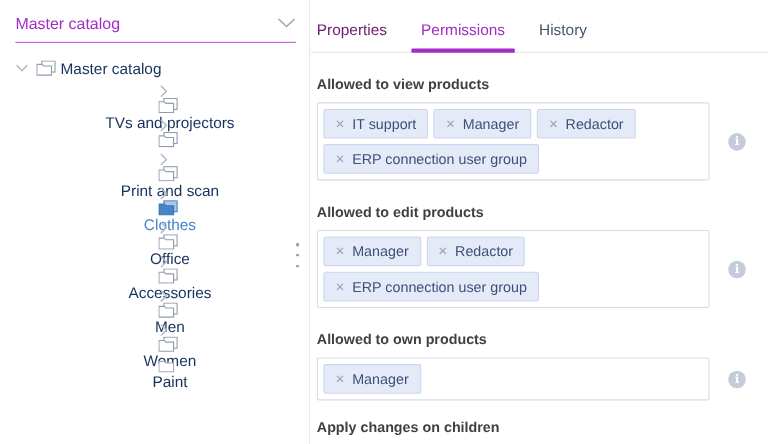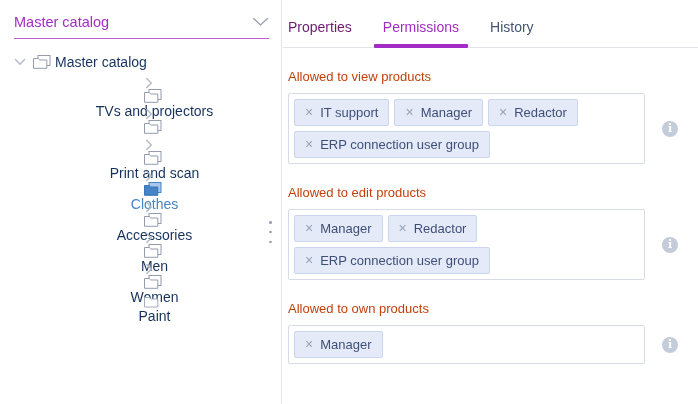--- a/index.html
+++ b/index.html
@@ -36,21 +36,21 @@
   .tabs { display:flex; padding:19px 0 0 5px; border-bottom:1px solid #e3e5ec; }
   .tab { font-size:14px; color:#701a75; padding:0 9px 12px 9px; margin-right:13px;
     cursor:pointer; position:relative; }
   .tab:first-child { padding-left:0; margin-left:0; }
   .tab.active { color:#a32cc4; }
   .tab.active::after { content:""; position:absolute; left:0; right:0; bottom:-1px;
     height:4px; background:#a32cc4; border-radius:1px; }
   .tab.dark { color:#44556f; }
 
   .content { padding:0 0 0 5px; }
-  .section-label { font-size:13px; color:#c2410c; margin:21px 0 9px 0; }
+  .section-label { font-size:13px; color:#404040; margin:21px 0 9px 0;font-weight:bold; }
   .field-row { display:flex; align-items:center; }
   .tagbox { width:357px; background:#fff; border:1px solid #d7dbe6; border-radius:2px;
     padding:5px; display:flex; flex-wrap:wrap; gap:5px; min-height:39px; cursor:text; }
   .tag { display:inline-flex; align-items:center; background:#e5eaf8;
     border:1px solid #ccd5ee; border-radius:2px; padding:5px 10px;
     font-size:13px; color:#3e4f77; line-height:15px; }
   .tag .x { color:#97a2b8; margin-right:7px; font-size:14px; cursor:pointer; }
   .info-icon { display:inline-block; width:16px; height:16px; margin-left:17px;
     background:#c5ccd9; color:#ffffff; border-radius:50%; text-align:center;
     font:bold 11px/15px "DejaVu Serif", serif; cursor:pointer; flex:0 0 auto; }
@@ -146,20 +146,34 @@
             <svg width="8" height="12" viewBox="0 0 8 12">
               <path d="M1.7 1.5 L6.3 6 L1.7 10.5" fill="none" stroke="#b4bac6" stroke-width="1.4" stroke-linecap="round" stroke-linejoin="round"></path>
             </svg>
           </span>
           <span class="folder">
             <svg width="18" height="14" viewBox="0 0 18 14">
               <rect x="5" y="0.5" width="12" height="10" fill="#fff" stroke="#939cad" stroke-width="1"></rect>
               <path d="M0.5 3.5 H5.2 L6.8 5 H13.8 V13.3 H0.5 Z" fill="#fff" stroke="#939cad" stroke-width="1"></path>
             </svg>
           </span>
+          <span class="tlabel">Office</span>
+        </div>
+        <div class="tree-row lvl1">
+          <span class="chev">
+            <svg width="8" height="12" viewBox="0 0 8 12">
+              <path d="M1.7 1.5 L6.3 6 L1.7 10.5" fill="none" stroke="#b4bac6" stroke-width="1.4" stroke-linecap="round" stroke-linejoin="round"></path>
+            </svg>
+          </span>
+          <span class="folder">
+            <svg width="18" height="14" viewBox="0 0 18 14">
+              <rect x="5" y="0.5" width="12" height="10" fill="#fff" stroke="#939cad" stroke-width="1"></rect>
+              <path d="M0.5 3.5 H5.2 L6.8 5 H13.8 V13.3 H0.5 Z" fill="#fff" stroke="#939cad" stroke-width="1"></path>
+            </svg>
+          </span>
           <span class="tlabel">Accessories</span>
         </div>
         <div class="tree-row lvl1">
           <span class="chev">
             <svg width="8" height="12" viewBox="0 0 8 12">
               <path d="M1.7 1.5 L6.3 6 L1.7 10.5" fill="none" stroke="#b4bac6" stroke-width="1.4" stroke-linecap="round" stroke-linejoin="round"></path>
             </svg>
           </span>
           <span class="folder">
             <svg width="18" height="14" viewBox="0 0 18 14">
@@ -255,17 +269,18 @@
             <div class="tagbox">
               <span class="tag">
                 <span class="x">×</span>
                 <span>Manager</span>
               </span>
             </div>
             <span class="info-icon">i</span>
           </div>
         </div>
 
+      <div class="section-label apply-label">Apply changes on children</div>
 
     </div>
   </main>
 
 </div>
 
 </body></html>

